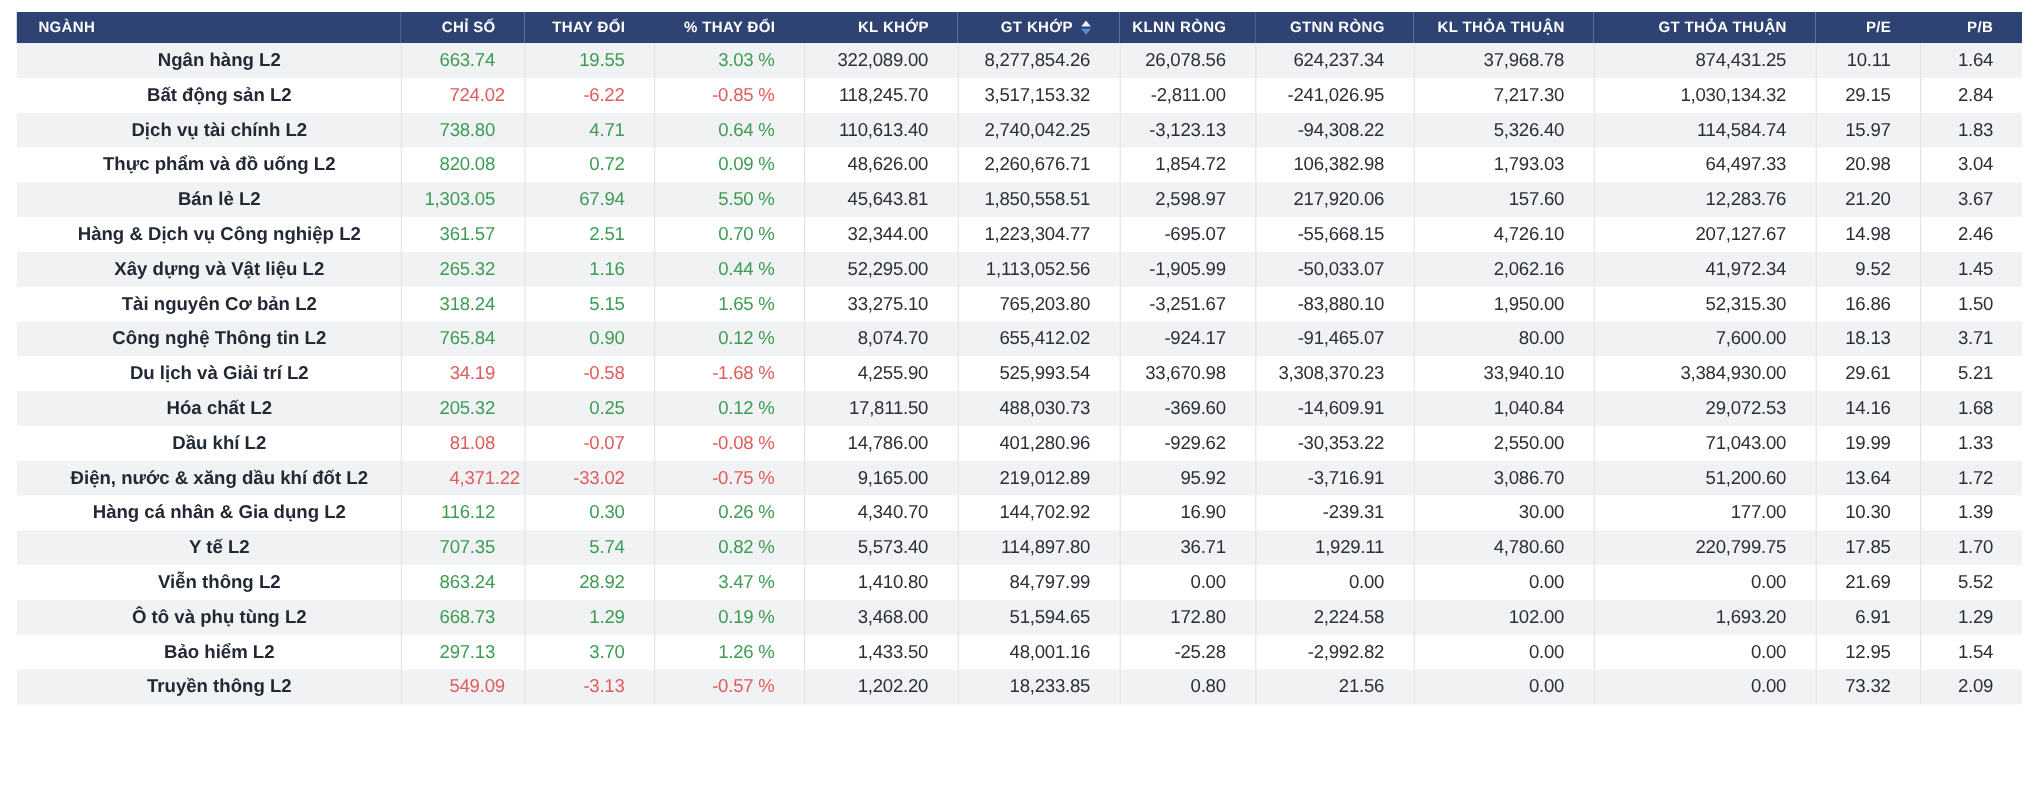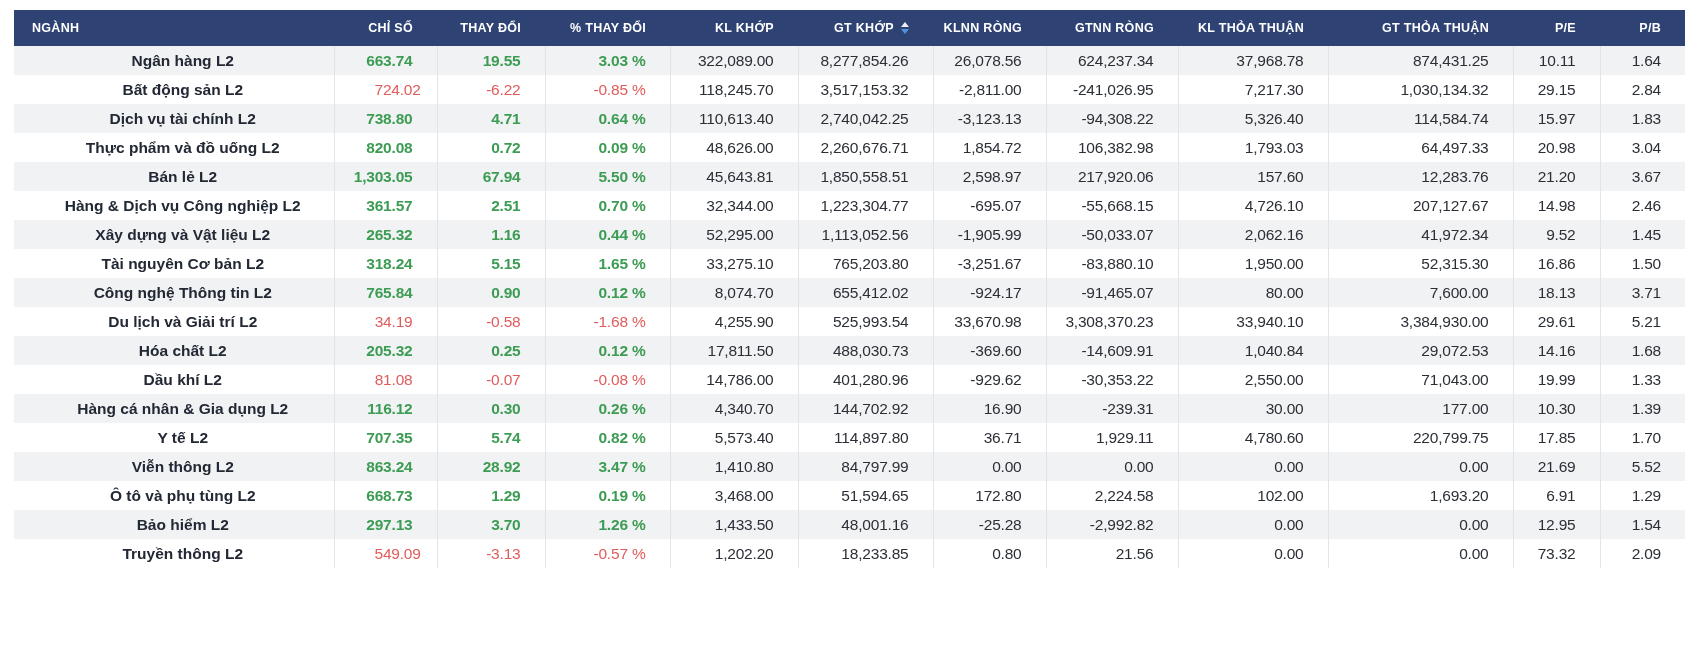--- a/index.html
+++ b/index.html
@@ -26,21 +26,21 @@
     width:1671px;
     border-collapse:collapse;
     table-layout:fixed;
   }
   thead th{
     background:var(--header-bg);
     color:var(--header-text);
     font-size:12.5px;
     font-weight:700;
     letter-spacing:.3px;
-    height:36px;
+    height:26px;
     text-align:right;
     padding:0 24px 0 0;
     white-space:nowrap;
     cursor:pointer;
     vertical-align:middle;
   }
   thead th.col-nganh{text-align:left;padding:0 0 0 18px;}
   tbody td{
     height:29px;
     font-size:15.5px;
@@ -55,21 +55,21 @@
   tbody td.col-nganh{
     text-align:center;
     padding:0 0 0 18px;
     font-weight:700;
     color:var(--name-text);
     border-left:none;
     letter-spacing:0;
   }
   tbody tr:nth-child(odd){background:var(--row-odd);}
   tbody tr:nth-child(even){background:var(--row-even);}
-  td.signed.up{color:var(--up);font-weight:bold;}
+  td.signed.up{color:var(--up);}
   td.signed.down{color:var(--down);padding-left:40px;}
   .sort-icon{
     display:inline-flex;
     flex-direction:column;
     gap:2px;
     margin-left:7px;
     vertical-align:middle;
     position:relative;
     top:-1px;
   }
@@ -287,20 +287,34 @@
           <td class="col-kl-khop">14,786.00</td>
           <td class="col-gt-khop">401,280.96</td>
           <td class="col-klnn-rong">-929.62</td>
           <td class="col-gtnn-rong">-30,353.22</td>
           <td class="col-kl-thoa-thuan">2,550.00</td>
           <td class="col-gt-thoa-thuan">71,043.00</td>
           <td class="col-pe">19.99</td>
           <td class="col-pb">1.33</td>
         </tr>
         <tr>
+          <td class="col-nganh">Điện, nước &amp; xăng dầu khí đốt L2</td>
+          <td class="col-chi-so signed down">4,371.22</td>
+          <td class="col-thay-doi signed down">-33.02</td>
+          <td class="col-pct-thay-doi signed down">-0.75 %</td>
+          <td class="col-kl-khop">9,165.00</td>
+          <td class="col-gt-khop">219,012.89</td>
+          <td class="col-klnn-rong">95.92</td>
+          <td class="col-gtnn-rong">-3,716.91</td>
+          <td class="col-kl-thoa-thuan">3,086.70</td>
+          <td class="col-gt-thoa-thuan">51,200.60</td>
+          <td class="col-pe">13.64</td>
+          <td class="col-pb">1.72</td>
+        </tr>
+        <tr>
           <td class="col-nganh">Hàng cá nhân &amp; Gia dụng L2</td>
           <td class="col-chi-so signed up">116.12</td>
           <td class="col-thay-doi signed up">0.30</td>
           <td class="col-pct-thay-doi signed up">0.26 %</td>
           <td class="col-kl-khop">4,340.70</td>
           <td class="col-gt-khop">144,702.92</td>
           <td class="col-klnn-rong">16.90</td>
           <td class="col-gtnn-rong">-239.31</td>
           <td class="col-kl-thoa-thuan">30.00</td>
           <td class="col-gt-thoa-thuan">177.00</td>

